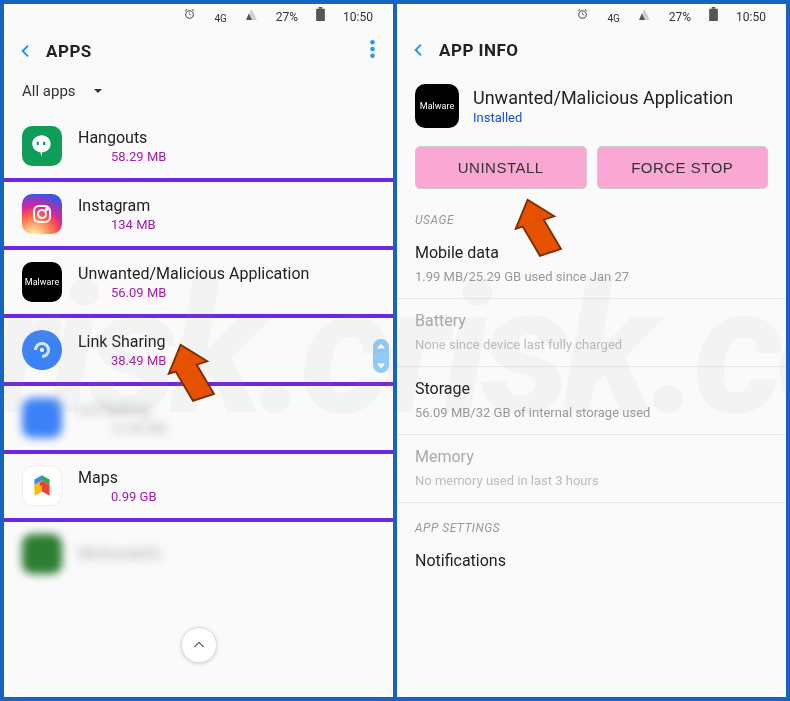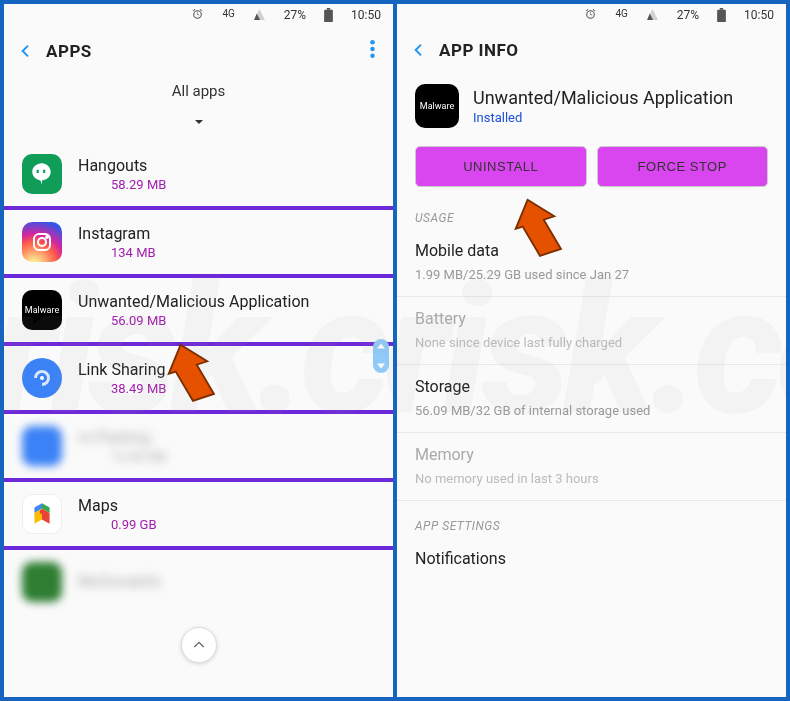--- a/index.html
+++ b/index.html
@@ -18,23 +18,23 @@
     background: #fafafa;
     flex: 1;
     display: flex;
     flex-direction: column;
     overflow: hidden;
     position: relative;
   }
   .statusbar {
     display: flex;
     justify-content: flex-end;
-    align-items: flex-start;
+    align-items: flex-end;
     gap: 18px;
-    padding: 4px 12px 2px 10px;
+    padding: 4px 20px 2px 10px;
     font-size: 12px;
     color: #333;
     height: 22px;
   }
   .titlebar {
     display: flex;
     align-items: center;
     padding: 14px 14px 18px 14px;
     gap: 12px;
   }
@@ -54,21 +54,20 @@
     font-size: 18px;
     padding-right: 4px;
   }
   .filterbar {
     padding: 2px 18px 14px 18px;
     display: flex;
     align-items: center;
     gap: 16px;
     color: #333;
     font-size: 15px;
-    flex-direction: column;
   }
   .filterbar svg { width:12px; height:12px; }
   .applist {
     flex: 1;
     overflow: hidden;
   }
   .app-row {
     display: flex;
     align-items: center;
     gap: 16px;
@@ -119,21 +118,21 @@
     display:flex;align-items:center;justify-content:center;
     color:#fff;font-size:9px;
   }
   .appinfo-header .name{font-size:18px;color:#222;}
   .appinfo-header .status{font-size:13px;color:#1d4ed8;margin-top:2px;}
   .btnrow{
     display:flex;gap:10px;padding:0 18px 14px 18px;
   }
   .btnrow button{
     flex:1;padding:12px 16px;border:1px solid #ccc;border-radius:5px;
-    background:#d946ef;font-size:13px;letter-spacing:0.5px;color:#333;
+    background:#f9a8d4;font-size:15px;letter-spacing:0.5px;color:#333;
     font-weight:500;
   }
   .section-label{
     font-size:12px;color:#999;letter-spacing:0.5px;
     padding:10px 18px 4px 18px;
     font-style:italic;
   }
   .info-block{
     padding:12px 18px 14px 18px;
     border-bottom:1px solid #e8e8e8;

